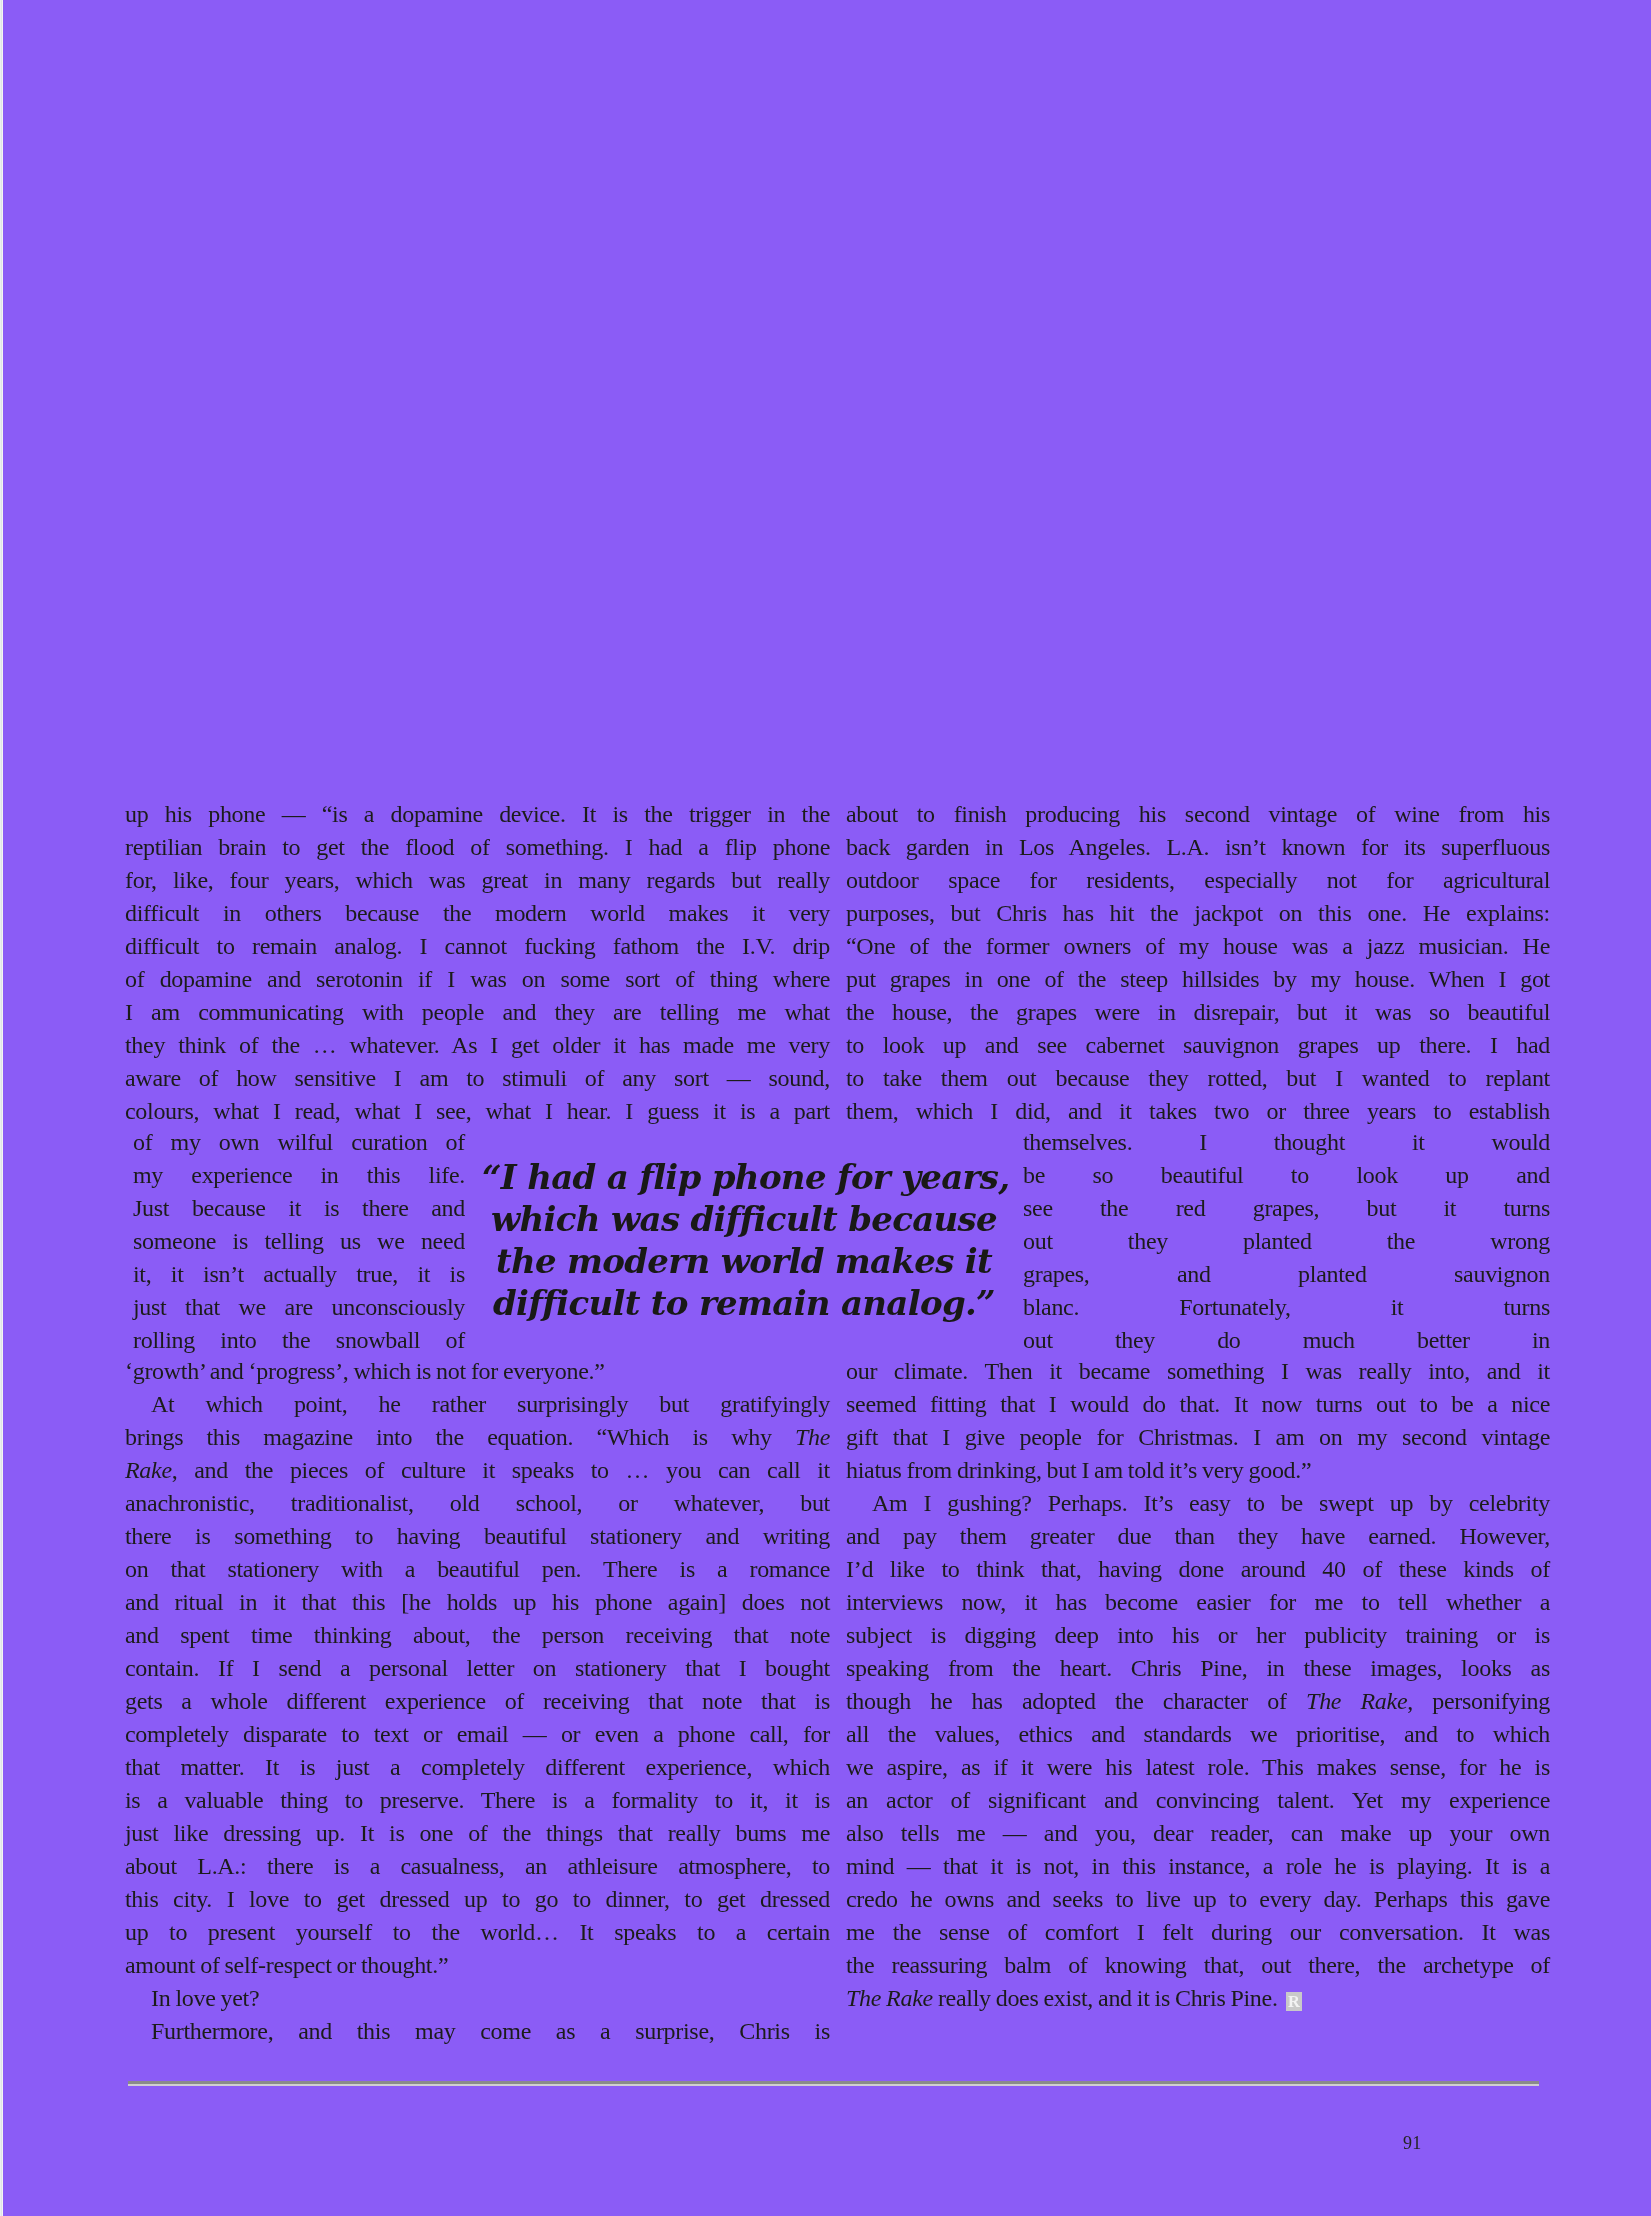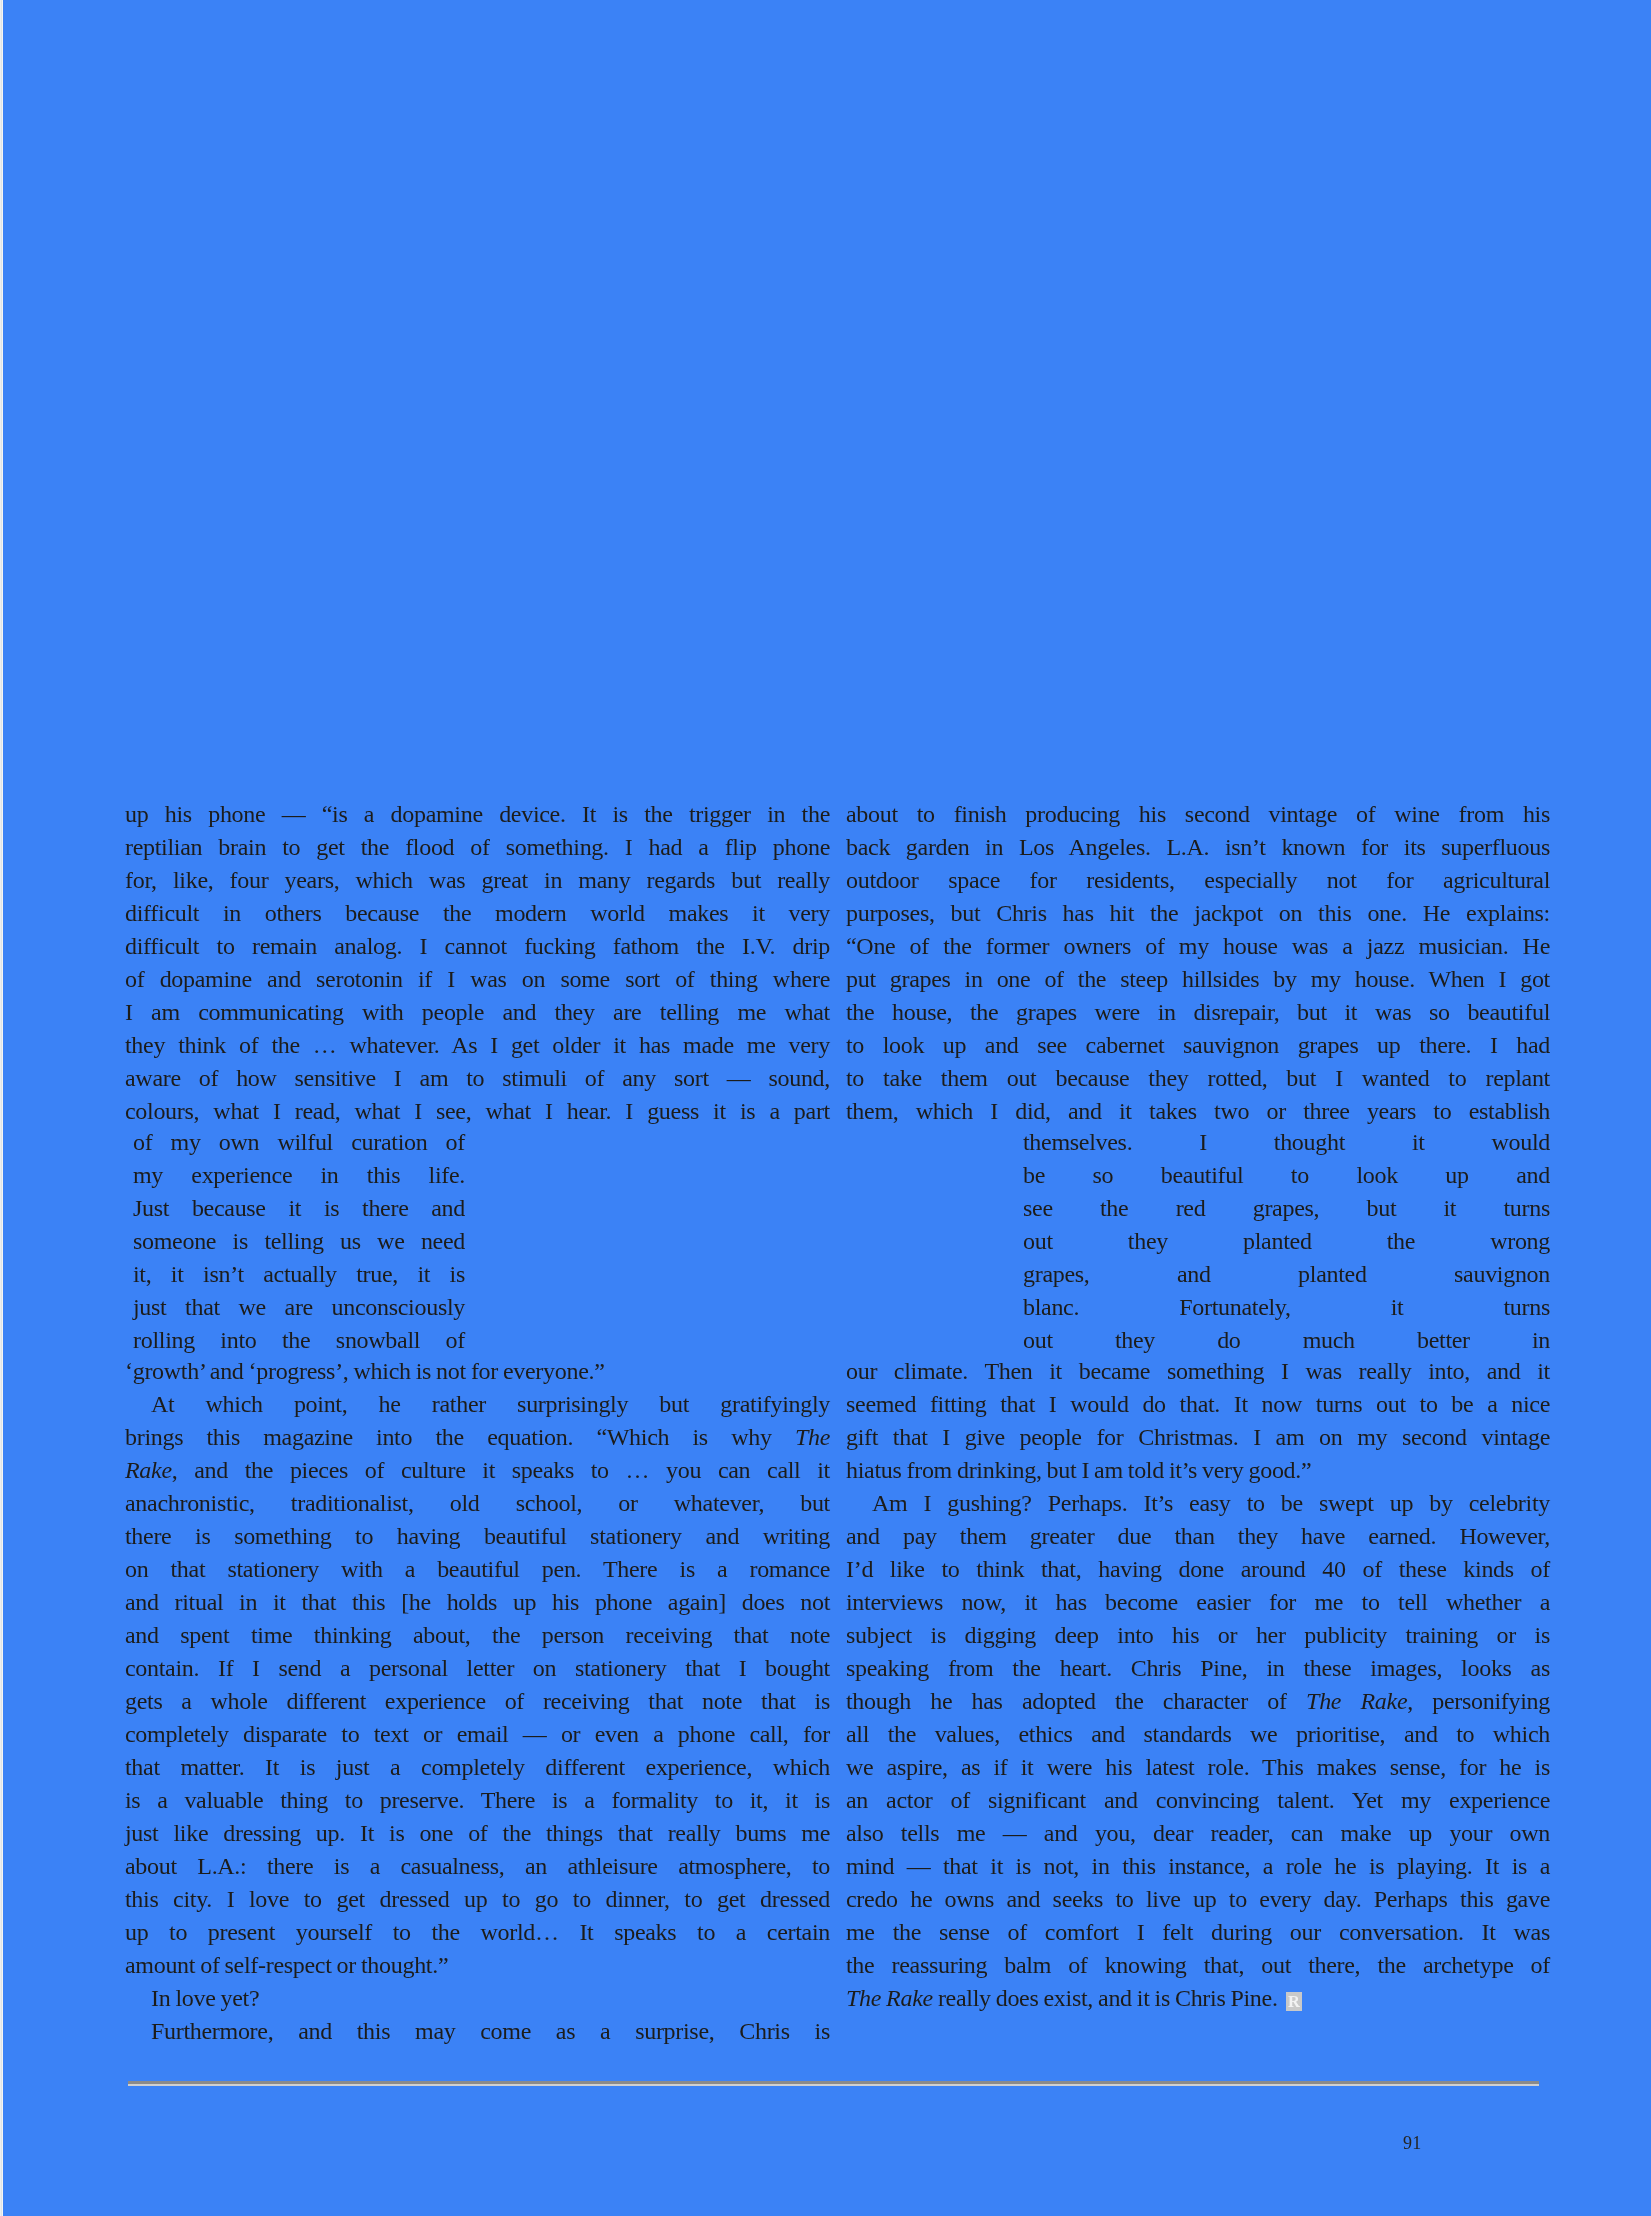--- a/index.html
+++ b/index.html
@@ -1,19 +1,19 @@
 <!DOCTYPE html>
 <html style="font-size:11px"><head>
 <meta charset="utf-8">
 <style>
   html,body{margin:0;padding:0;background:#ffffff;}
   .page{
     position:relative;
     width:1652px;height:2216px;
-    background:#3b82f6;
+    background:#8b5cf6;
     overflow:hidden;
     font-family:"Liberation Serif", serif;
     color:#1c1c1a;
   }
   .edge-line{
     position:absolute;left:0;top:0;width:3.4px;height:100%;
     background:linear-gradient(90deg,#f2f4f5 0%,#dde2e5 55%,#ffffff 100%);
   }
   
   .seg{position:absolute;font-size:24px;letter-spacing:-0.3px;word-spacing:-0.7px;}
@@ -108,20 +108,26 @@
       <div class="line j">is a valuable thing to preserve. There is a formality to it, it is</div>
       <div class="line j">just like dressing up. It is one of the things that really bums me</div>
       <div class="line j">about L.A.: there is a casualness, an athleisure atmosphere, to</div>
       <div class="line j">this city. I love to get dressed up to go to dinner, to get dressed</div>
       <div class="line j">up to present yourself to the world… It speaks to a certain</div>
       <div class="line">amount of self-respect or thought.”</div>
       <div class="line in">In love yet?</div>
       <div class="line j in">Furthermore, and this may come as a surprise, Chris is</div>
     </section>
 
+  <aside class="pull-quote">
+      <div class="line j">“I had a flip phone for years,</div>
+      <div class="line j">which was difficult because</div>
+      <div class="line j">the modern world makes it</div>
+      <div class="line j">difficult to remain analog.”</div>
+    </aside>
 
   <section class="seg rw t-top">
       <div class="line j">about to finish producing his second vintage of wine from his</div>
       <div class="line j">back garden in Los Angeles. L.A. isn’t known for its superfluous</div>
       <div class="line j">outdoor space for residents, especially not for agricultural</div>
       <div class="line j">purposes, but Chris has hit the jackpot on this one. He explains:</div>
       <div class="line j">“One of the former owners of my house was a jazz musician. He</div>
       <div class="line j">put grapes in one of the steep hillsides by my house. When I got</div>
       <div class="line j">the house, the grapes were in disrepair, but it was so beautiful</div>
       <div class="line j">to look up and see cabernet sauvignon grapes up there. I had</div>

